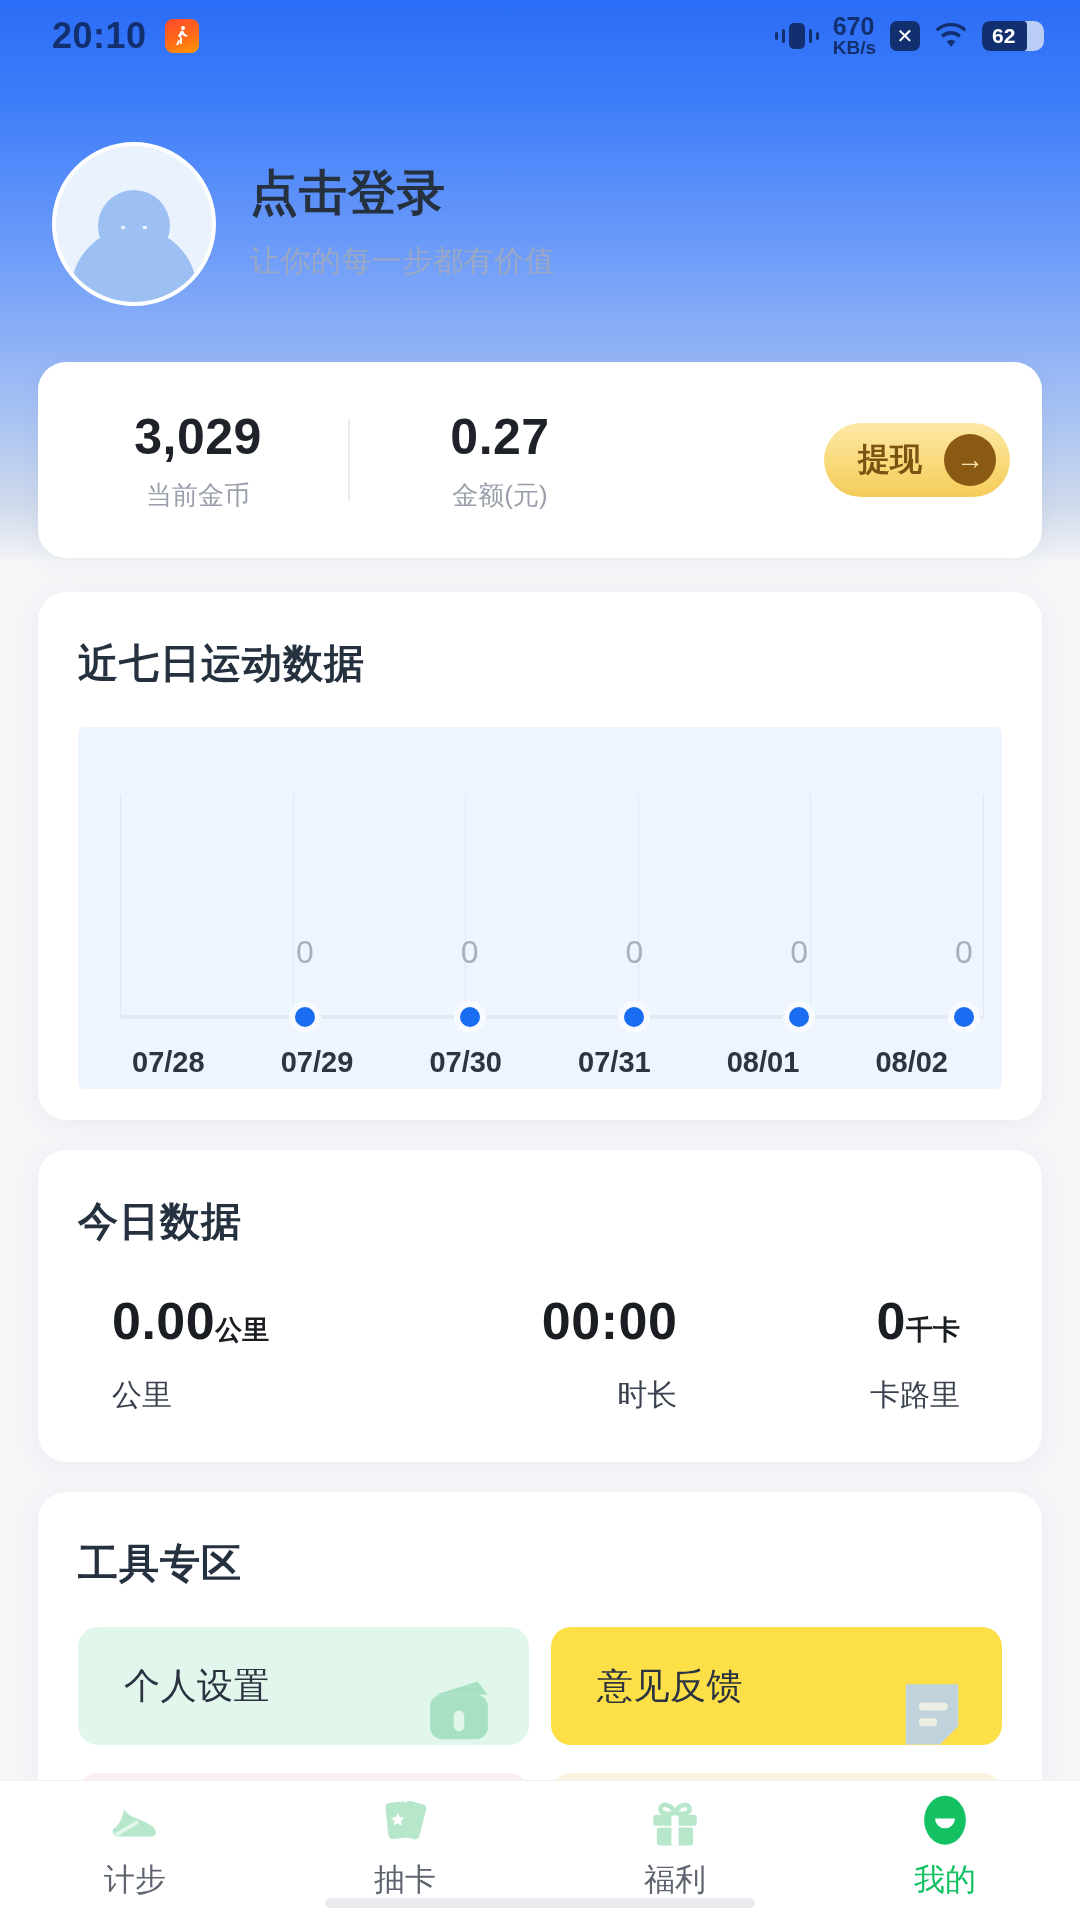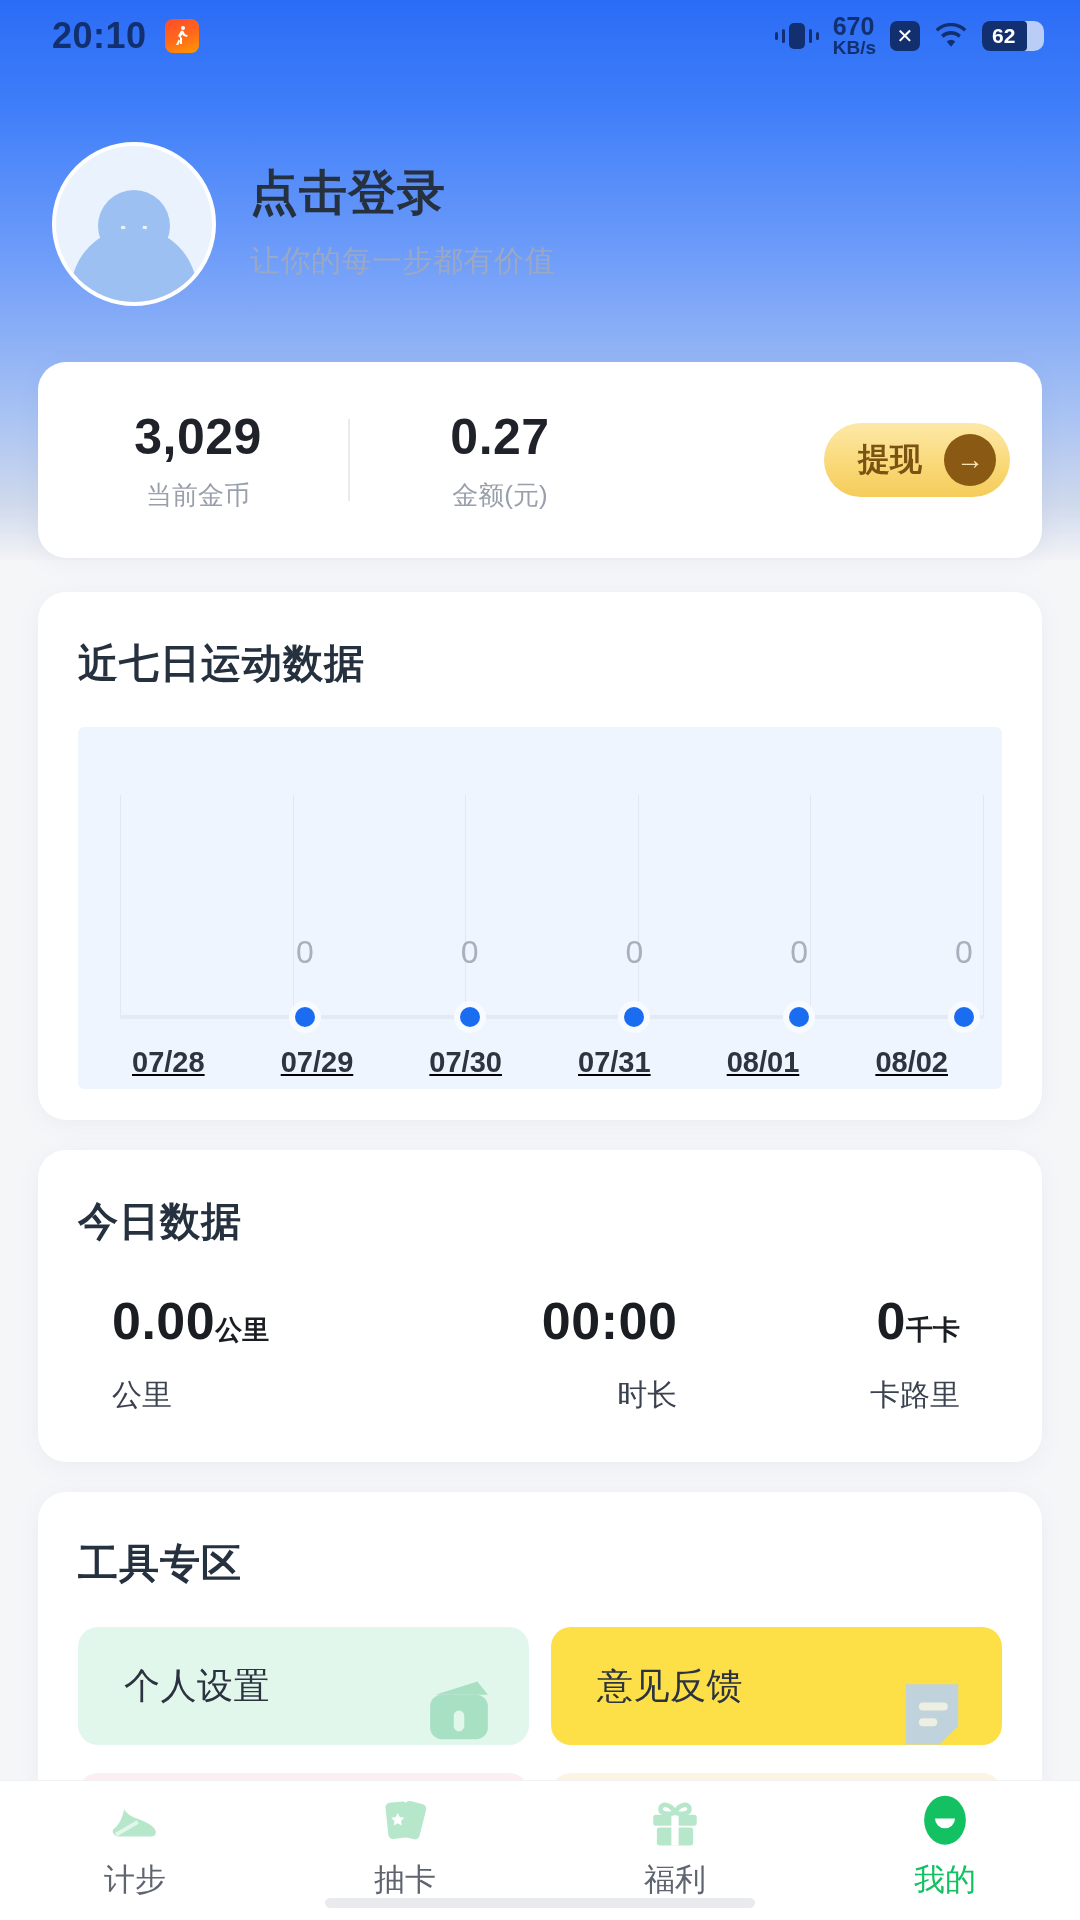--- a/index.html
+++ b/index.html
@@ -303,23 +303,22 @@
     width: 40px;
     text-align: center;
     font-size: 32px;
     color: #a9b0bd;
   }
   .x-labels {
     position: absolute;
     left: 2px; right: 2px;
     bottom: 10px;
     display: flex;
-    justify-content: flex-end;
+    justify-content: flex-start;
     padding: 0 14px;
-    text-decoration: underline;
   }
   .x-labels span {
     font-size: 29px;
     font-weight: bold;
     color: #2e3440;
     width: 150px;
     text-align: center;
   }
 
   

